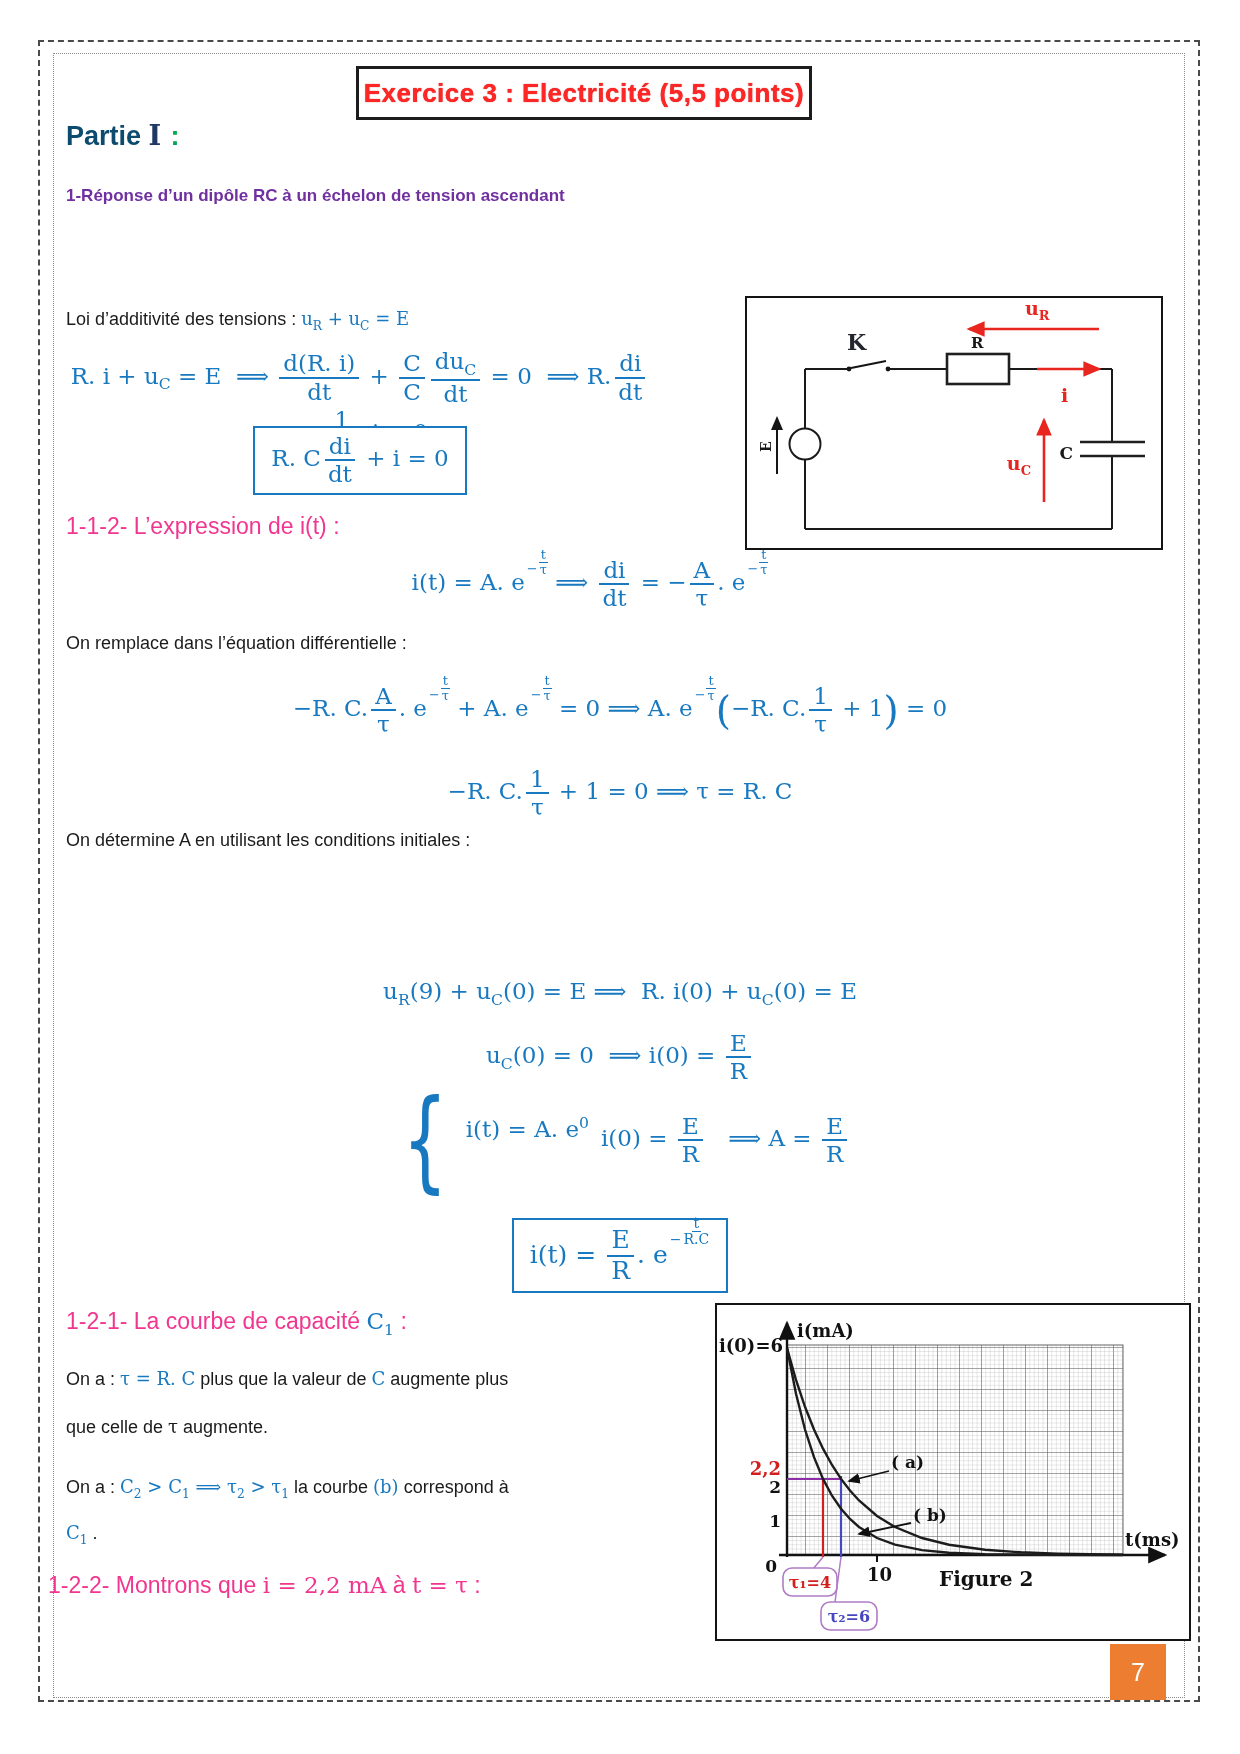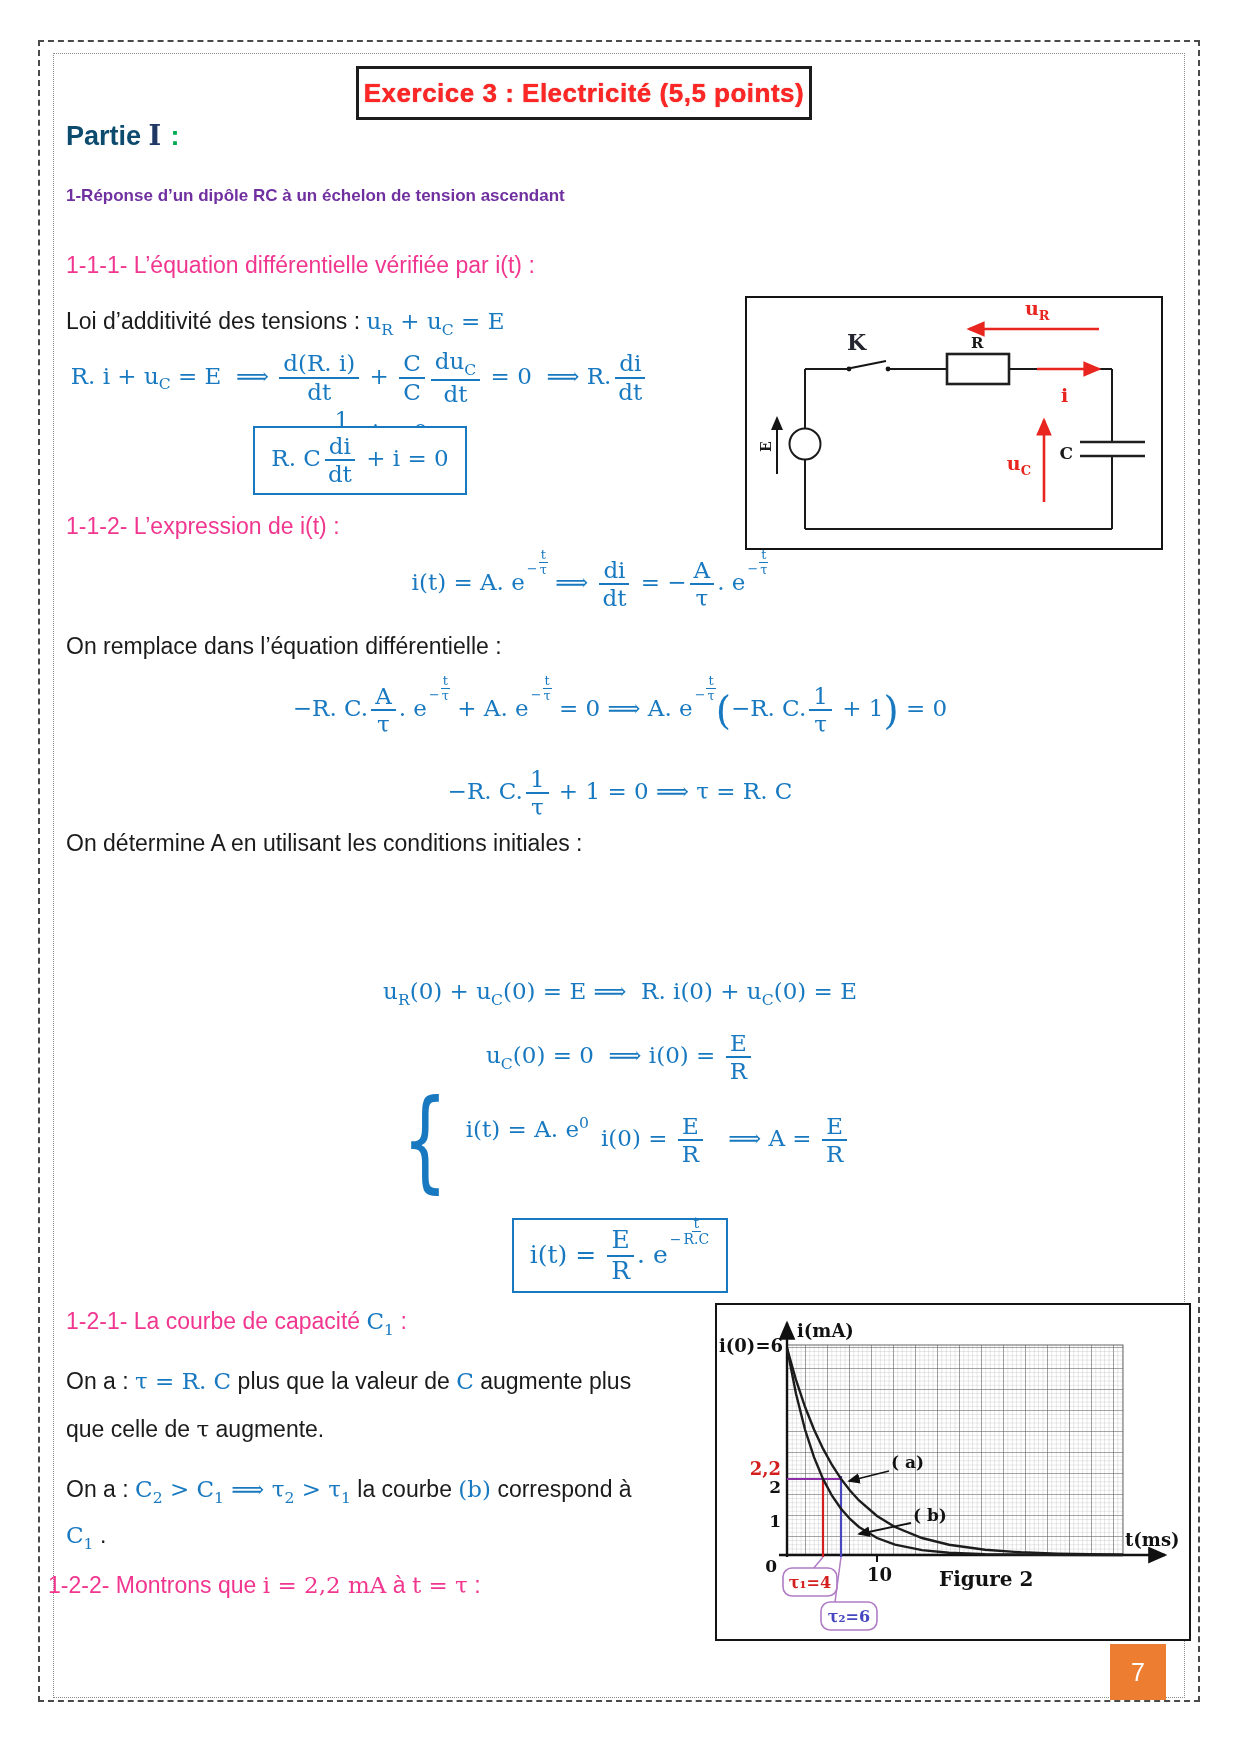--- a/index.html
+++ b/index.html
@@ -10,21 +10,21 @@
   
   .bordA{border:2px dashed #4a4a4a;}
   .bordB{border:1px dotted #8a8a8a;}
   
   .title-box{border:3px solid #1c1c1c;display:flex;align-items:center;justify-content:center;background:#fff;}
   .title-text{color:#ff2626;font-weight:bold;font-size:26px;letter-spacing:.5px;
               text-shadow:0 0 1px #c00000;}
   .h-green{color:#00a94f;font-weight:bold;font-size:27px;}
   .h-purple{color:#7030a0;font-weight:bold;font-size:17px;}
   .hpink{color:#f0368f;font-size:23px;}
-  .para{font-size:23px;color:#1b1b1b;}
+  .para{font-size:18px;color:#1b1b1b;}
   
   .eq{color:#1879c0;font-family:"DejaVu Serif","Liberation Serif",serif;
       font-size:23px;text-align:center;}
   .eq .txt,.para .txt{white-space:pre;}
   .c-m{color:#1879c0;font-family:"DejaVu Serif","Liberation Serif",serif;}
   .c-ser{font-family:"DejaVu Serif","Liberation Serif",serif;}
   .c-navy{color:#1f3864;font-family:"DejaVu Serif","Liberation Serif",serif;}
   .frac{display:inline-flex;flex-direction:column;align-items:center;
         vertical-align:middle;margin:0 3px;line-height:1.15;}
   .fn{padding:0 4px;border-bottom:2px solid currentColor;}
@@ -55,21 +55,20 @@
 
   <div class="abs bordA" style="left:38px;top:40px;width:1158px;height:1658px;"></div>
   <div class="abs bordB" style="left:53px;top:53px;width:1130px;height:1643px;"></div>
 
   <div class="abs title-box" style="left:356px;top:66px;width:450px;height:48px;">
     <span class="title-text">Exercice 3 : Electricité (5,5 points)</span>
   </div>
 
   <div class="abs h-green" style="left:66px;top:120px;"><span class="txt c-g" style="color: #0c4a6e;">Partie </span><span class="txt c-navy">I </span><span class="txt c-g" style="color: rgb(0, 169, 79);">:</span></div>
   <div class="abs h-purple" style="left:66px;top:186px;">1-Réponse d’un dipôle RC à un échelon de tension ascendant</div>
-  <div class="abs hpink" style="left:66px;top:252px;">1-1-1- L’équation différentielle vérifiée par i(t) :</div>
 
   <div class="abs para" style="left:66px;top:308px;"><span class="txt">Loi d’additivité des tensions : </span><span class="txt c-m">u</span><sub class="tsub c-m">R</sub><span class="txt c-m"> + u</span><sub class="tsub c-m">C</sub><span class="txt c-m"> = E</span></div>
 
   <div class="abs eq" style="left:60px;top:348px;width:600px;"><span class="txt">R. i + u</span><sub class="tsub">C</sub><span class="txt"> = E  ⟹ </span><span class="frac">
         <span class="fn"><span class="txt">d(R. i)</span></span>
         <span class="fd"><span class="txt">dt</span></span>
       </span><span class="txt"> + </span><span class="frac">
         <span class="fn"><span class="txt">C</span></span>
         <span class="fd"><span class="txt">C</span></span>
       </span><span class="frac">
@@ -190,21 +189,21 @@
         <span class="fd"><span class="txt">τ</span></span>
       </span><span class="txt"> + 1</span><span class="bigp">)</span><span class="txt"> = 0</span></div>
 
   <div class="abs eq" style="left:240px;top:766px;width:760px;"><span class="txt">−R. C.</span><span class="frac">
         <span class="fn"><span class="txt">1</span></span>
         <span class="fd"><span class="txt">τ</span></span>
       </span><span class="txt"> + 1 = 0 ⟹ τ = R. C</span></div>
 
   <div class="abs para" style="left:66px;top:830px;">On détermine A en utilisant les conditions initiales :</div>
 
-  <div class="abs eq" style="left:280px;top:978px;width:680px;"><span class="txt">u</span><sub class="tsub">R</sub><span class="txt">(0) + u</span><sub class="tsub">C</sub><span class="txt">(0) = E ⟹  R. i(0) + u</span><sub class="tsub">C</sub><span class="txt">(0) = E</span></div>
+  <div class="abs eq" style="left:280px;top:978px;width:680px;"><span class="txt">u</span><sub class="tsub">R</sub><span class="txt">(9) + u</span><sub class="tsub">C</sub><span class="txt">(0) = E ⟹  R. i(0) + u</span><sub class="tsub">C</sub><span class="txt">(0) = E</span></div>
 
   <div class="abs eq" style="left:320px;top:1030px;width:600px;"><span class="txt">u</span><sub class="tsub">C</sub><span class="txt">(0) = 0  ⟹ i(0) = </span><span class="frac">
         <span class="fn"><span class="txt">E</span></span>
         <span class="fd"><span class="txt">R</span></span>
       </span></div>
 
   <div class="abs system eq" style="left:380px;top:1096px;width:480px;">
     <span class="brace">{</span>
     <span class="sys-col">
       <span><span class="txt">i(t) = A. e</span><sup class="tsup">0</sup></span>

